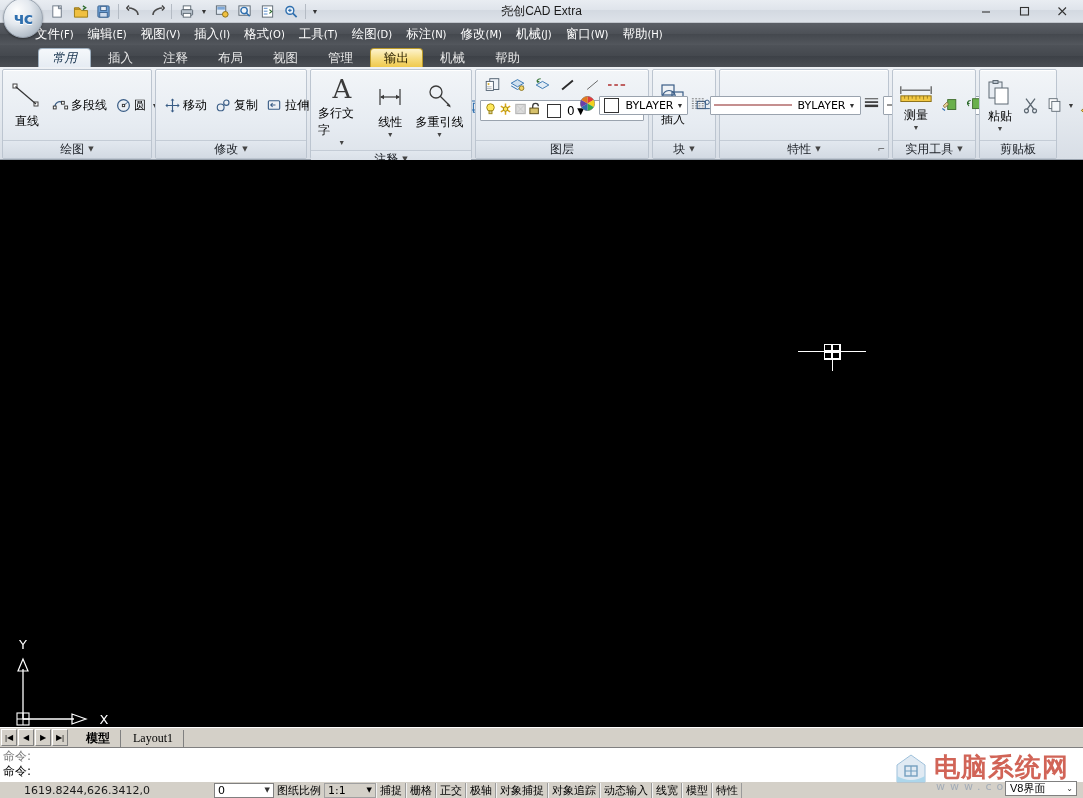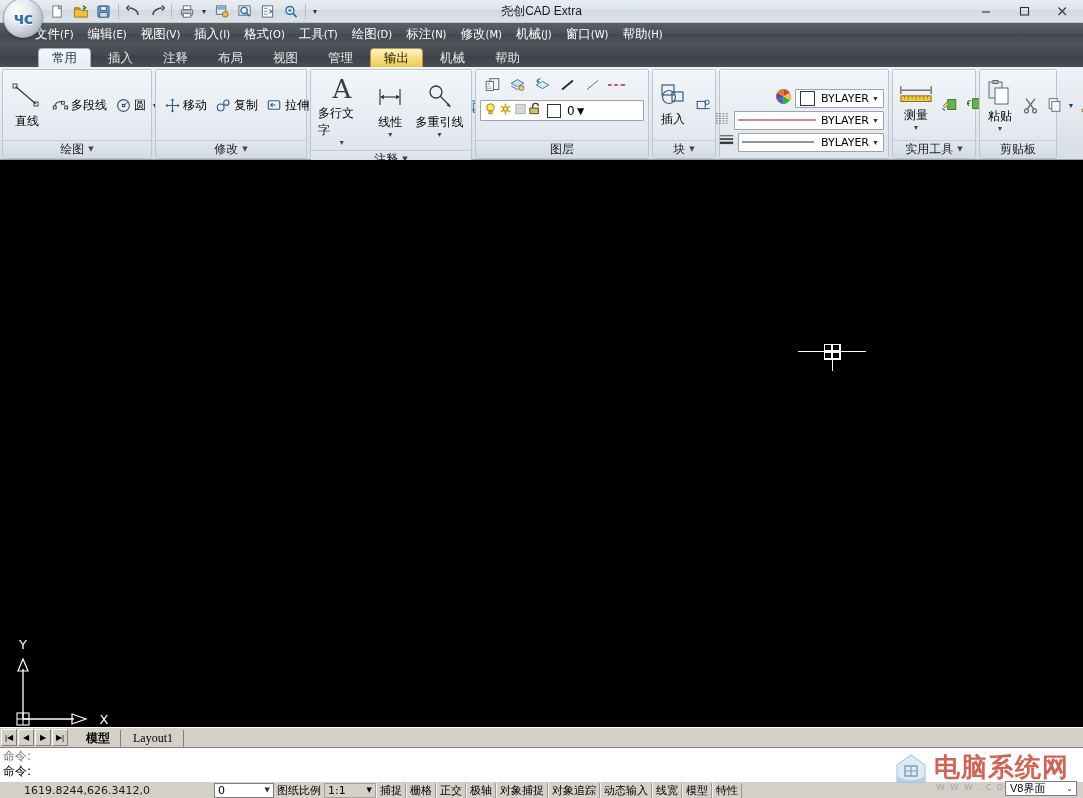--- a/index.html
+++ b/index.html
@@ -60,21 +60,21 @@
     height:22px;flex:0 0 22px;position:relative;
     background:linear-gradient(to bottom,#4e5258 0%,#44484e 50%,#3d4147 51%,#4a4e54 100%);
     display:flex;align-items:flex-end;padding-left:38px;
   }
   .rtab{
     height:19px;line-height:19px;padding:0 13px;font-size:12.5px;color:#e8e8e8;
     border-radius:4px 4px 0 0;margin-right:4px;font-family:"DejaVu Sans",sans-serif;
   }
   .rtab.active{
     background:linear-gradient(to bottom,#f5f8fb 0%,#e6ecf3 100%);
-    color:#16324d;border:1px solid #9fb0c0;border-bottom:none;height:18px;line-height:18px;
+    color:#16324d;border:1px solid #9fb0c0;border-bottom:none;height:18px;line-height:18px;font-style:italic;
   }
   .rtab.highlight{
     background:linear-gradient(to bottom,#fdf3cd 0%,#f6dc7e 55%,#efc94e 100%);
     color:#2a2000;border:1px solid #bb9a2a;border-bottom:none;height:18px;line-height:18px;
   }
 
   
   .ribbon{
     flex:0 0 90px;height:90px;position:relative;
     background:linear-gradient(to bottom,#eef1f5 0%,#e3e8ee 55%,#d8dee6 100%);
@@ -718,21 +718,21 @@
           </div>
         </div>
       </div>
       <div class="panel-title">
         <span>块</span>
         <span class="ptri">▼</span>
       </div>
     </div>
 
     <div class="panel" style="width:168px;">
-      <div class="panel-body" style="flex-direction:column;align-items:flex-end;justify-content:center;gap:2px;padding:18px 4px;">
+      <div class="panel-body" style="flex-direction:row;align-items:center;justify-content:center;gap:2px;padding:3px 4px;">
         <div style="display:flex;align-items:center;gap:3px;">
           <span>
             <svg width="17" height="17" viewBox="0 0 18 18">
                 <circle cx="9" cy="9" r="7.4" fill="#ddd" stroke="#777"></circle>
                 <path d="M9 9 L9 1.6 A7.4 7.4 0 0 1 15.4 5.3z" fill="#e03b3b"></path>
                 <path d="M9 9 L15.4 5.3 A7.4 7.4 0 0 1 15.4 12.7z" fill="#f2d21e"></path>
                 <path d="M9 9 L15.4 12.7 A7.4 7.4 0 0 1 9 16.4z" fill="#32a852"></path>
                 <path d="M9 9 L9 16.4 A7.4 7.4 0 0 1 2.6 12.7z" fill="#2f6fae"></path>
                 <path d="M9 9 L2.6 12.7 A7.4 7.4 0 0 1 2.6 5.3z" fill="#6a3fa8"></path>
                 <path d="M9 9 L2.6 5.3 A7.4 7.4 0 0 1 9 1.6z" fill="#e07a1e"></path>

